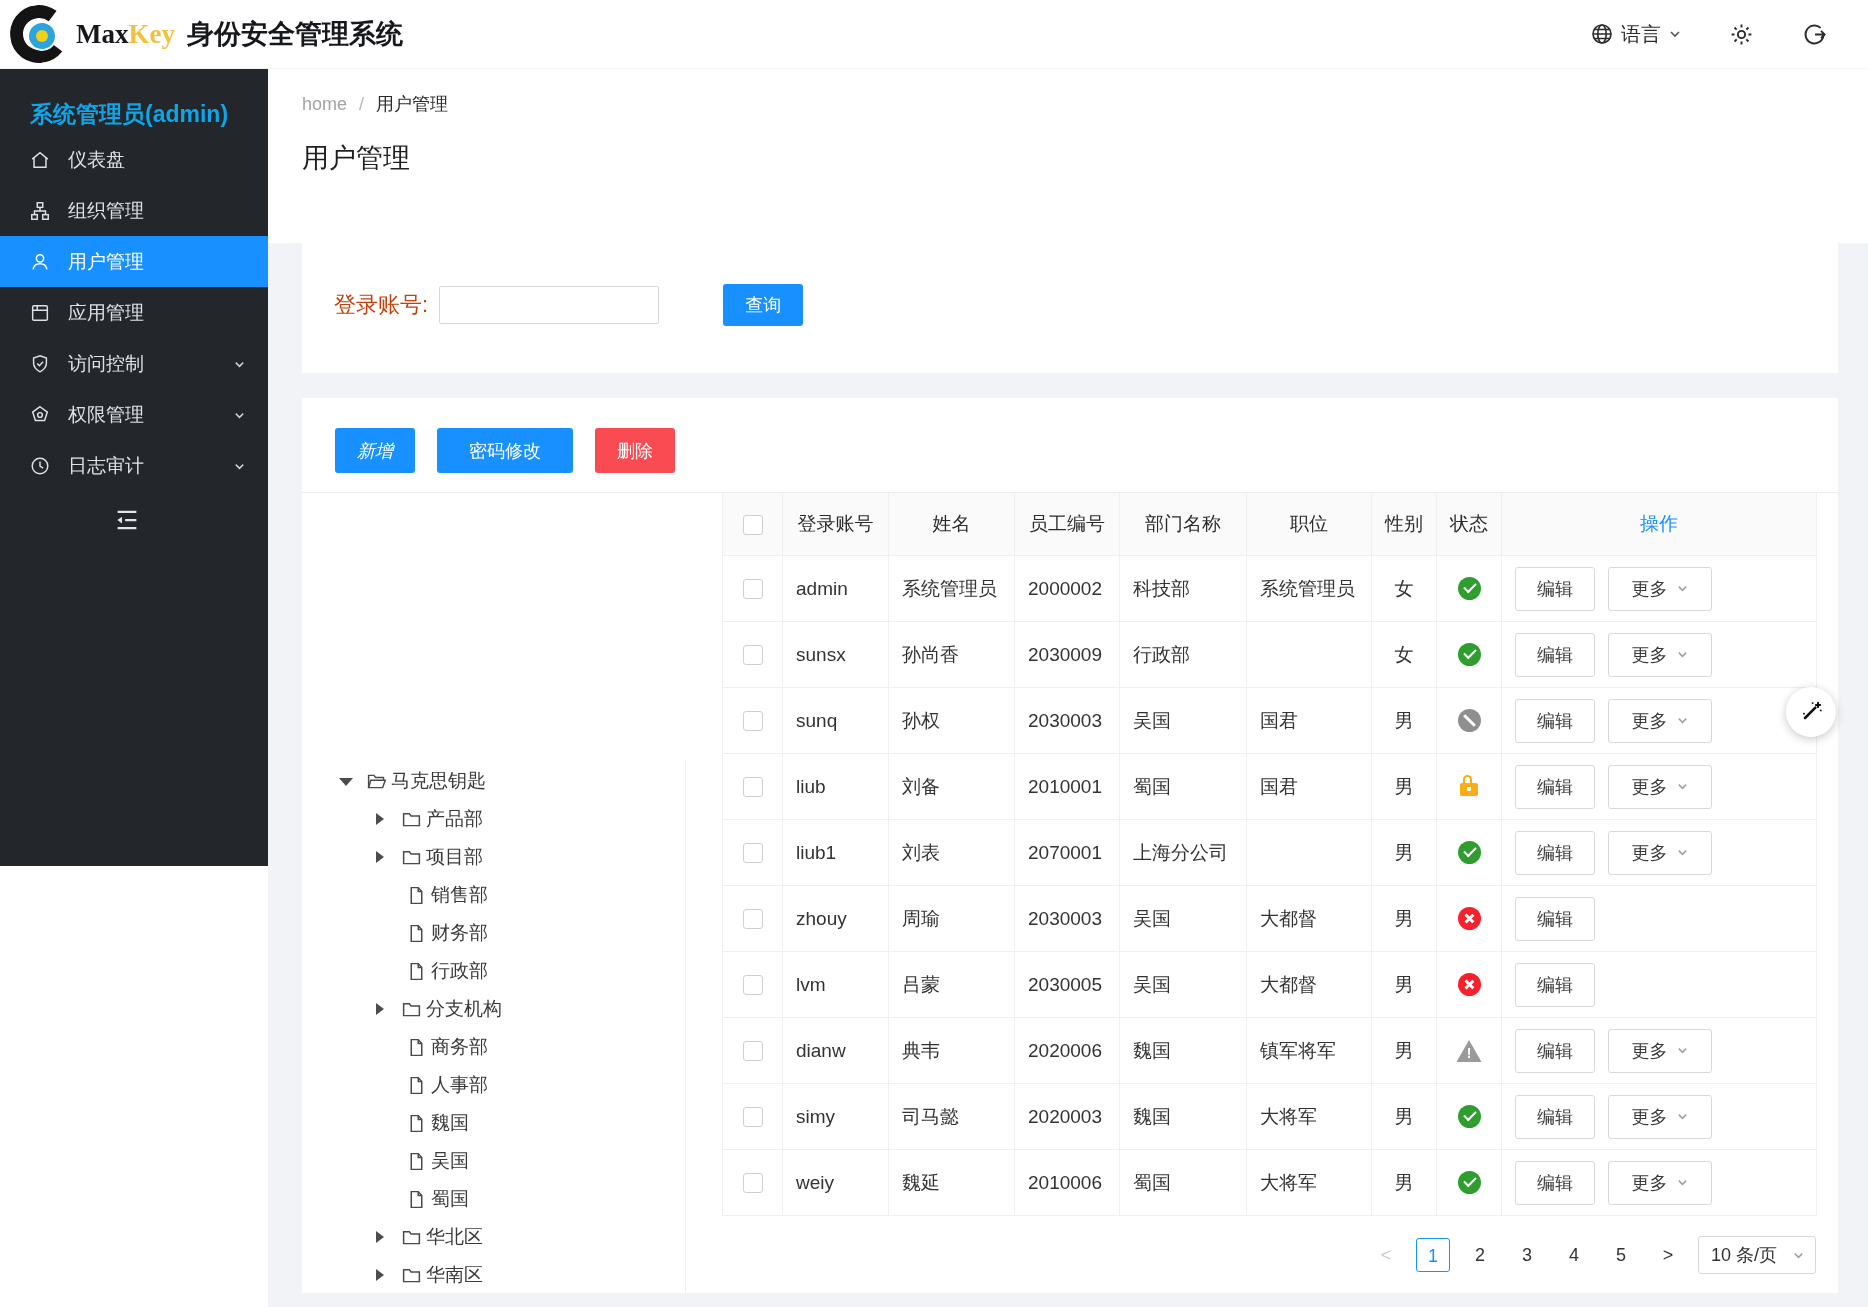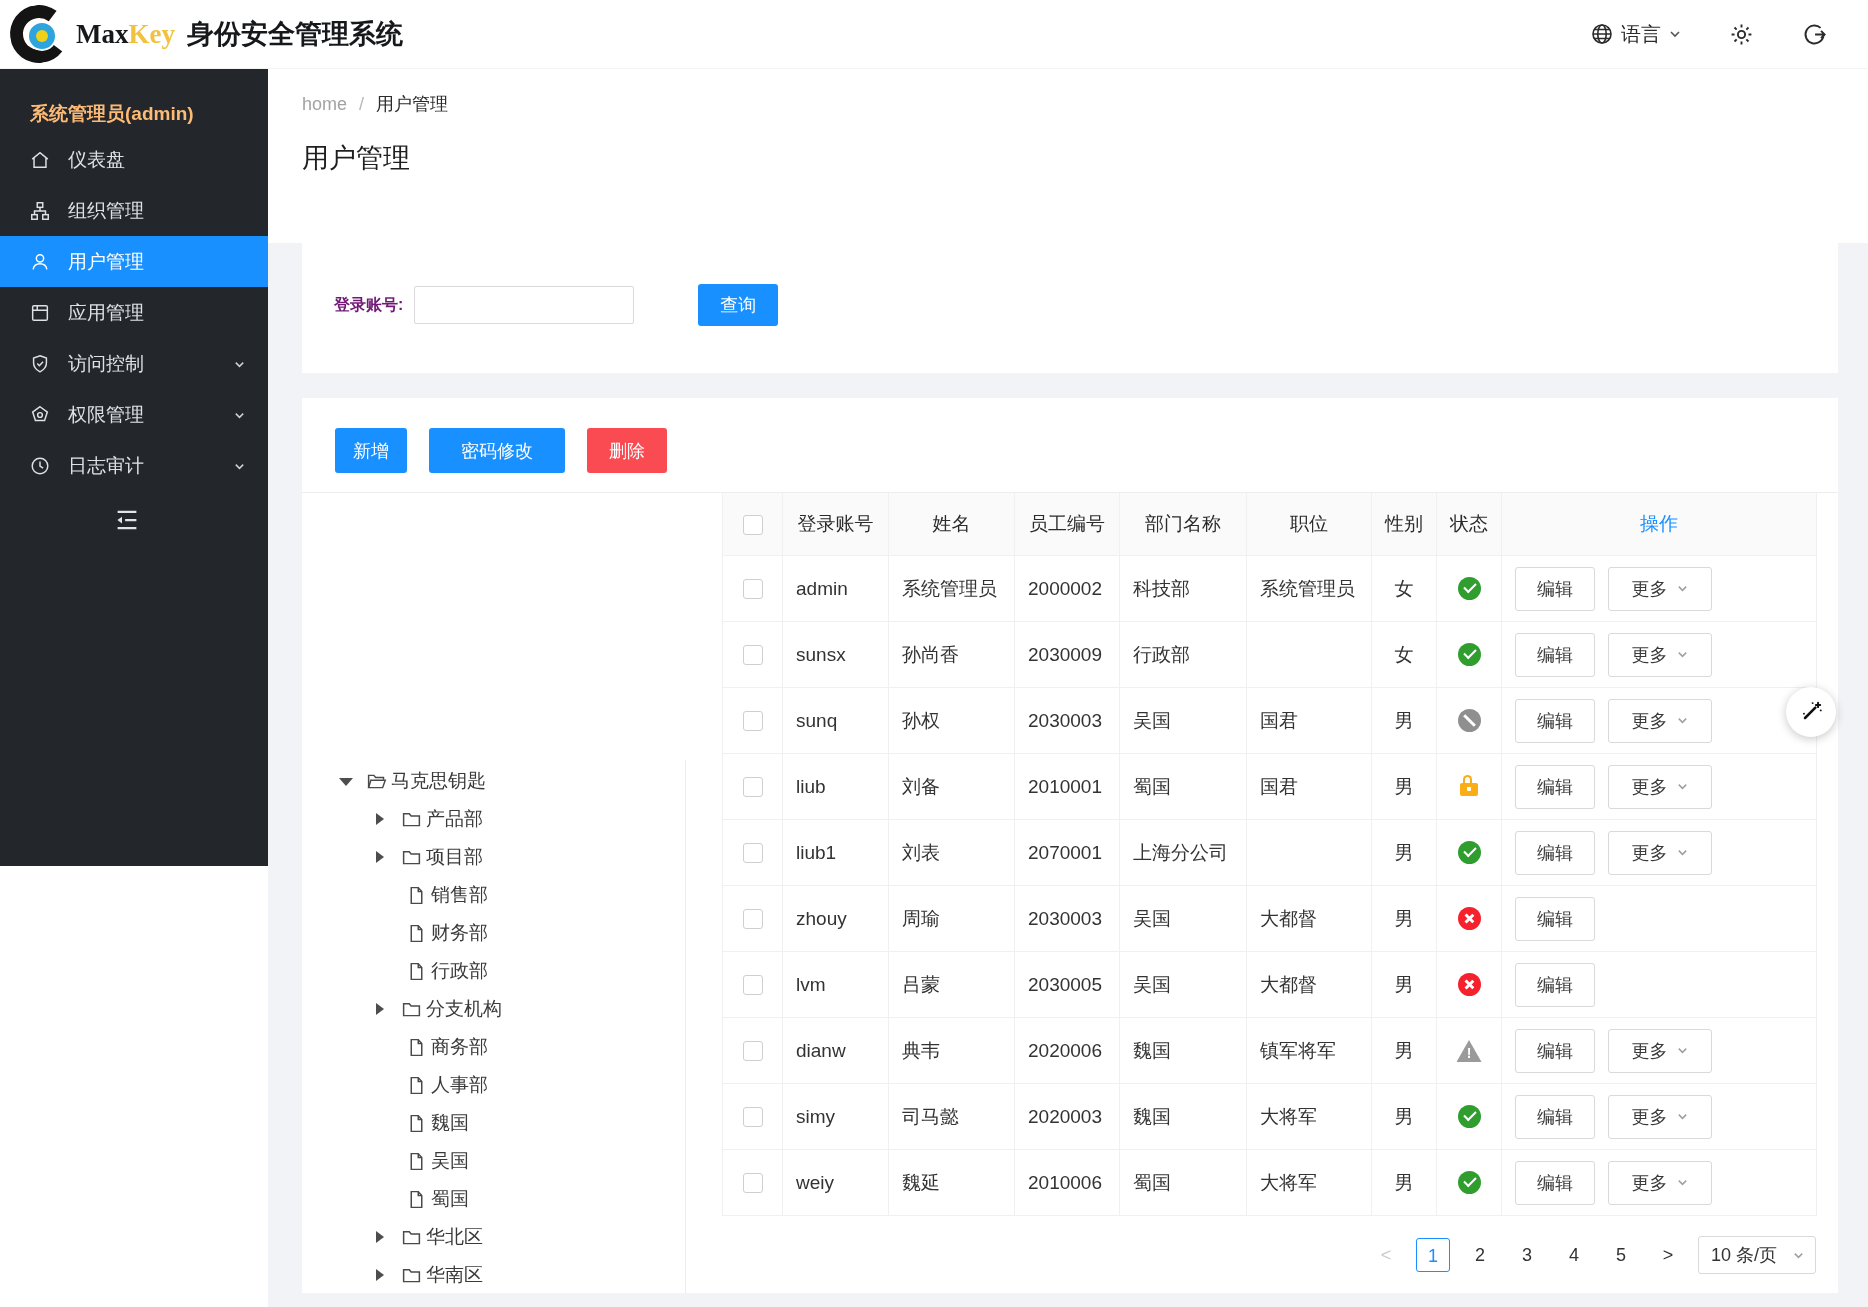--- a/index.html
+++ b/index.html
@@ -17,21 +17,21 @@
   .logo-core{position:absolute;left:7px;top:7px;width:12px;height:12px;border-radius:50%;background:#f0d018;}
   .brand-en{font-size:27px;font-weight:bold;color:#17181b;margin-left:8px;font-family:Liberation Serif, serif;}
   .brand-en .key{color:#f2c23e;}
   .brand-cn{font-size:27px;font-weight:bold;color:#17181b;margin-left:12px;}
   .topbar-right{margin-left:auto;display:flex;align-items:center;gap:46px;padding-right:40px;color:#2b2b2b;}
   .lang{display:flex;align-items:center;gap:7px;font-size:20px;cursor:pointer;}
   .icon-btn{cursor:pointer;display:flex;align-items:center;}
 
   
   .sidebar{position:absolute;left:0;top:68px;width:268px;height:798px;background:#23262b;}
-  .side-user{padding:26px 0 0 30px;height:40px;line-height:40px;font-weight:bold;font-size:19px;color:#fdba74;}
+  .side-user{padding:26px 0 0 30px;height:40px;line-height:40px;font-weight:bold;font-size:23px;color:#0ea5e9;}
   .nav{margin-top:0;text-align:center;}
   .nav-item{height:51px;display:flex;align-items:center;padding-left:29px;font-size:19px;
             color:#dfe1e5;position:relative;cursor:pointer;}
   .nav-item .nicon{width:22px;height:22px;margin-right:17px;flex:0 0 auto;}
   .nav-item.active{background:#1890ff;color:#fff;}
   .nav-chevron{position:absolute;right:22px;top:20px;}
   .collapse-row{margin-top:14px;padding-left:112px;}
 
   
   .content-bg{position:absolute;left:268px;top:68px;width:1600px;height:1239px;background:#f1f3f7;}
@@ -40,31 +40,31 @@
   .page-head{position:absolute;left:268px;top:68px;width:1600px;height:175px;background:#fff;}
   .crumbs{padding:24px 0 0 34px;font-size:18px;display:flex;gap:12px;align-items:center;}
   .crumb-home{color:#a3a3a3;cursor:pointer;}
   .crumb-sep{color:#b8b8b8;}
   .crumb-cur{color:#2b2b2b;}
   .page-title{margin:24px 0 0 34px;font-size:27px;font-weight:500;color:#1f1f1f;}
 
   
   .card-search{position:absolute;left:302px;top:235px;width:1536px;height:138px;background:#fff;}
   .search-row{display:flex;align-items:center;padding:49px 0 0 32px;}
-  .search-label{font-size:16px;color:#701a75;font-weight:bold;}
+  .search-label{font-size:22px;color:#c2410c;}
   .search-input{width:220px;height:38px;margin-left:11px;border:1px solid #d9d9d9;border-radius:2px;
                 font-size:17px;padding:0 10px;box-sizing:border-box;outline:none;}
   .btn{border:none;border-radius:3px;color:#fff;font-size:18px;cursor:pointer;
        font-family:"Liberation Sans","DejaVu Sans",sans-serif;}
   .btn-query{width:80px;height:42px;margin-left:64px;background:#1890ff;}
 
   
   .card-main{position:absolute;left:302px;top:398px;width:1536px;height:895px;background:#fff;}
   .toolbar{padding:30px 0 0 33px;display:flex;gap:22px;height:45px;}
-  .btn-add{width:72px;height:45px;background:#1890ff;}
+  .btn-add{width:80px;height:45px;background:#1890ff;font-style:italic;}
   .btn-pass{width:136px;height:45px;background:#1890ff;}
   .btn-del{width:80px;height:45px;background:#fb4b52;}
 
   .split{position:absolute;left:0;top:94px;width:1536px;height:801px;border-top:1px solid #ededed;display:flex;align-items:flex-end;}
   
   .tree{width:384px;border-right:1px solid #ededed;padding-top:2px;box-sizing:border-box;}
   .tnode{height:38px;display:flex;align-items:center;font-size:19px;color:#3a3a3a;cursor:pointer;}
   .t-root{padding-left:37px;}
   .t-folder{padding-left:72px;}
   .t-file{padding-left:104px;}

